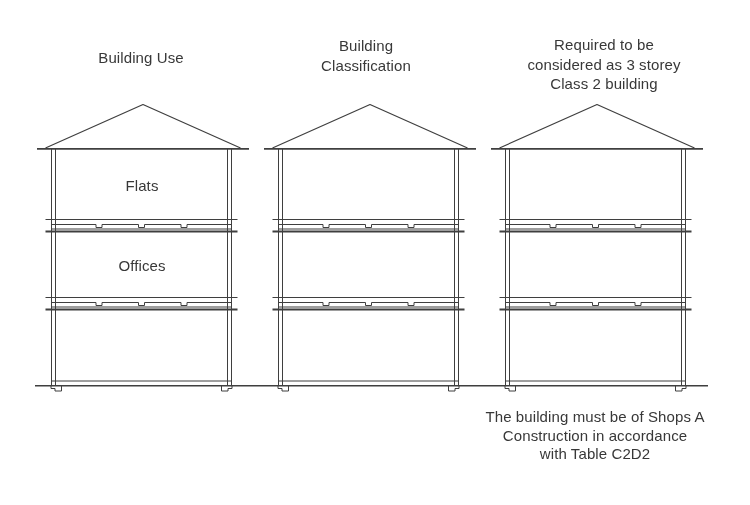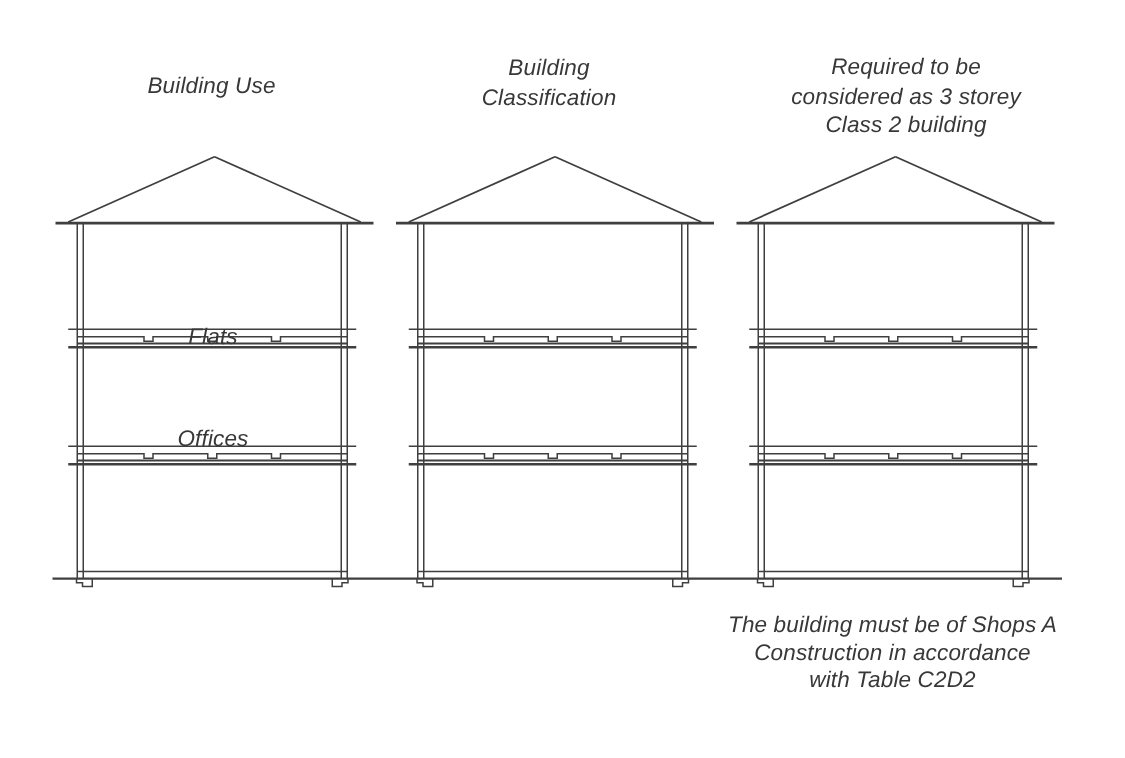--- a/index.html
+++ b/index.html
@@ -9,28 +9,28 @@
   }
   .linework{position:absolute;left:0;top:0;}
   .lbl{
     position:absolute;text-align:center;font-size:15px;line-height:19.5px;
     white-space:pre-line;letter-spacing:0.1px;
   }
   .title-0{left:41px;top:48px;width:200px;}
   .title-1{left:266px;top:36px;width:200px;}
   .title-2{left:504px;top:35px;width:200px;}
   .floor{width:170px;height:20px;line-height:20px;}
-  .col-0{left:57px;margin-top:39px;}  .col-1{left:284px;} .col-2{left:511px;}
-  .row-0{top:176px;}  .row-1{top:244px;}  .row-2{top:334px;}
+  .col-0{left:57px;}  .col-1{left:284px;} .col-2{left:511px;}
+  .row-0{top:176px;}  .row-1{top:256px;}  .row-2{top:334px;}
   .footnote{left:460px;top:408px;width:270px;line-height:18.5px;}
 </style>
 </head>
 <body>
 
-<div class="canvas" style="background: rgb(255, 255, 255); color: rgb(56, 56, 56); font-style: italic;">
+<div class="canvas" style="background: rgb(255, 255, 255); color: rgb(56, 56, 56);">
 
   <svg id="linework" class="linework" width="750" height="505" viewBox="0 0 750 505">
       <g>
         <path d="M143,104.5 L45.5,148 M143,104.5 L240.5,148" stroke="#3f3f3f" stroke-width="1.2" fill="none"></path>
         <line x1="37" y1="148.8" x2="249" y2="148.8" stroke="#3f3f3f" stroke-width="1.8"></line>
         <line x1="51.5" y1="148" x2="51.5" y2="385.5" stroke="#3f3f3f" stroke-width="1"></line>
         <line x1="55.5" y1="148" x2="55.5" y2="385.5" stroke="#3f3f3f" stroke-width="1"></line>
         <line x1="227.5" y1="148" x2="227.5" y2="385.5" stroke="#3f3f3f" stroke-width="1"></line>
         <line x1="231.5" y1="148" x2="231.5" y2="385.5" stroke="#3f3f3f" stroke-width="1"></line>
         <line x1="45.5" y1="219.5" x2="237.5" y2="219.5" stroke="#3f3f3f" stroke-width="1"></line>

